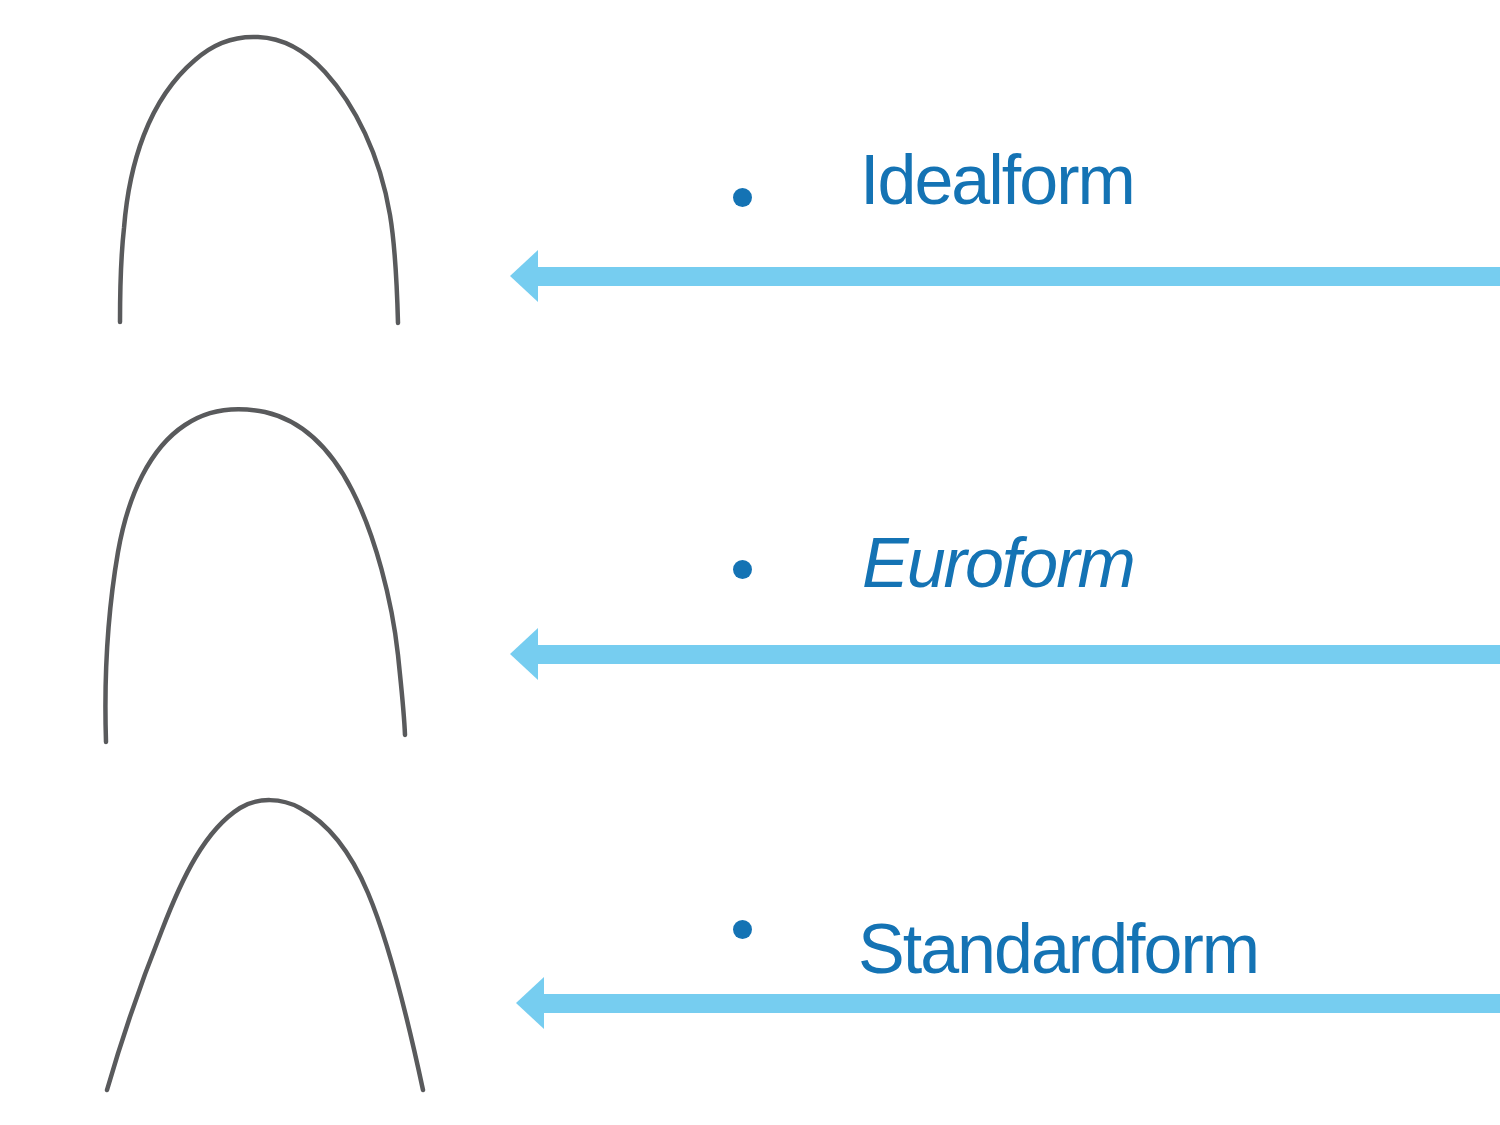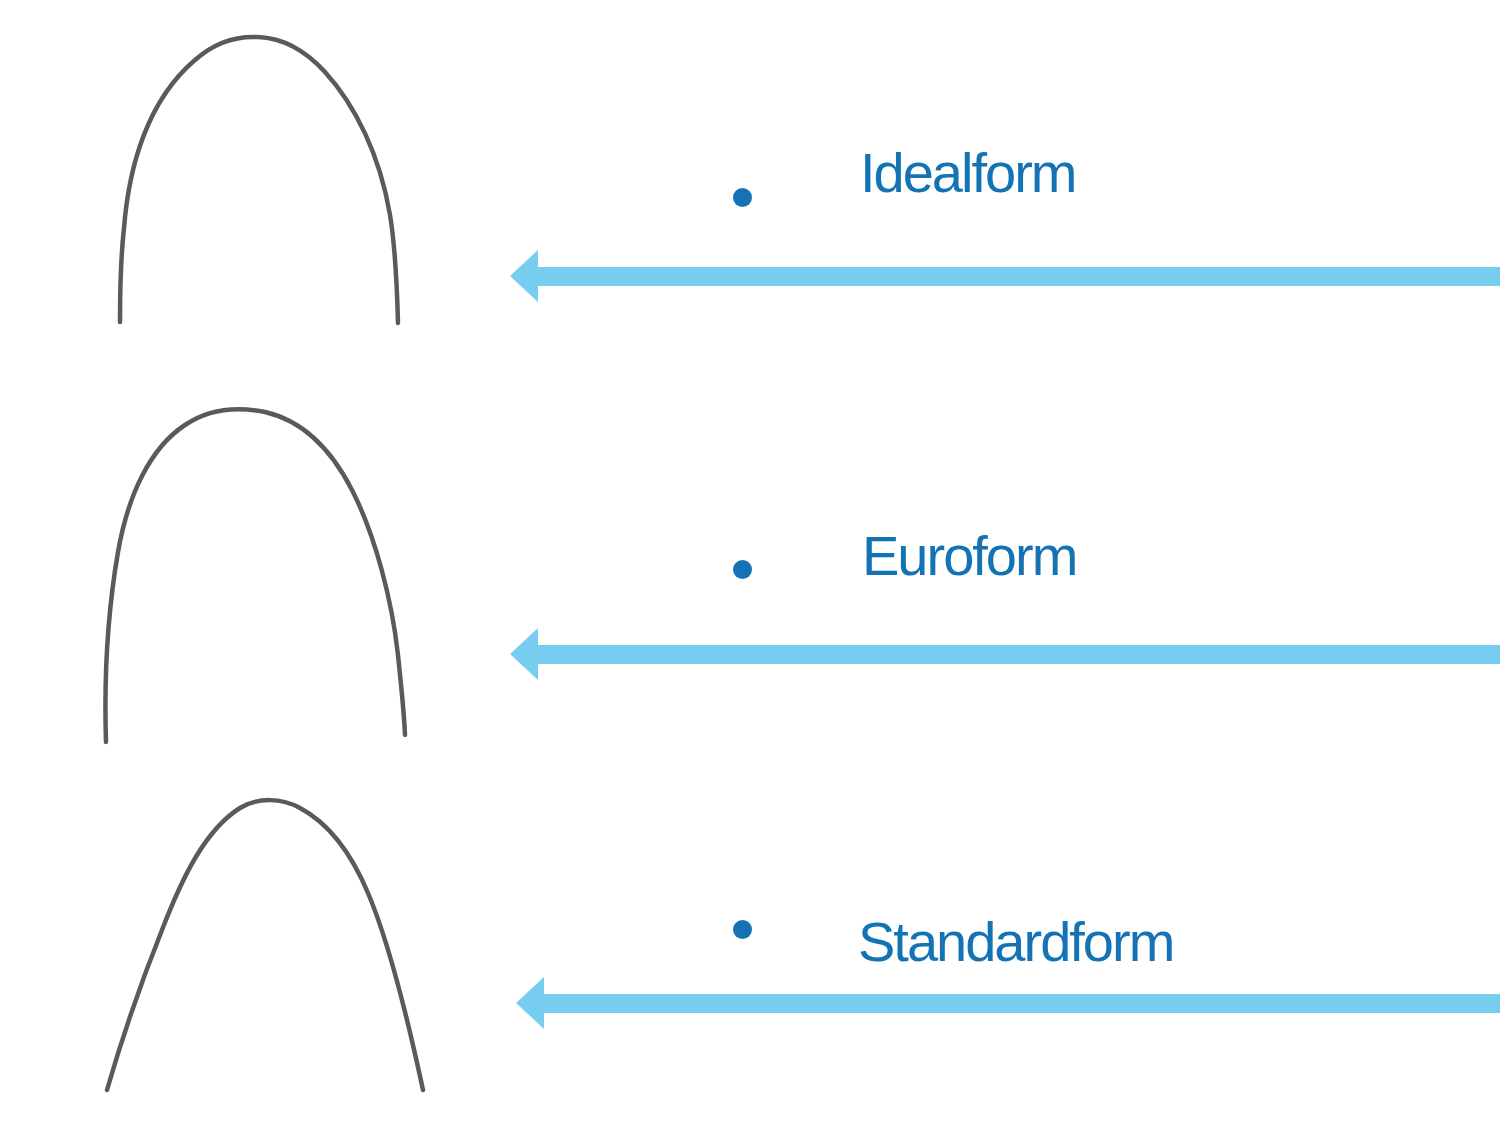--- a/index.html
+++ b/index.html
@@ -35,31 +35,31 @@
     display: block;
   }
   .bullet-dot {
     position: absolute;
     width: 19px; height: 19px;
     border-radius: 50%;
     background: var(--bullet);
   }
   .bullet-label {
     position: absolute;
-    font-size: 56px;
+    font-size: 70px;
     line-height: 1;
     letter-spacing: -2px;
     color: var(--label-text);
     white-space: nowrap;
   }
   
   #dot-1   { left: 733px; top: 188px; }
   #label-1 { left: 860px; top: 145px; }
   #dot-2   { left: 733px; top: 560px; }
-  #label-2 { left: 862px; top: 528px; }
+  #label-2 { left: 862px; top: 528px; font-style: italic; }
   #dot-3   { left: 733px; top: 920px; }
   #label-3 { left: 858px; top: 877px; margin-top: 37px; }
 
   .arrow-shaft {
     position: absolute;
     height: 19px;
     background: var(--arrow);
   }
   .arrow-head {
     position: absolute;

